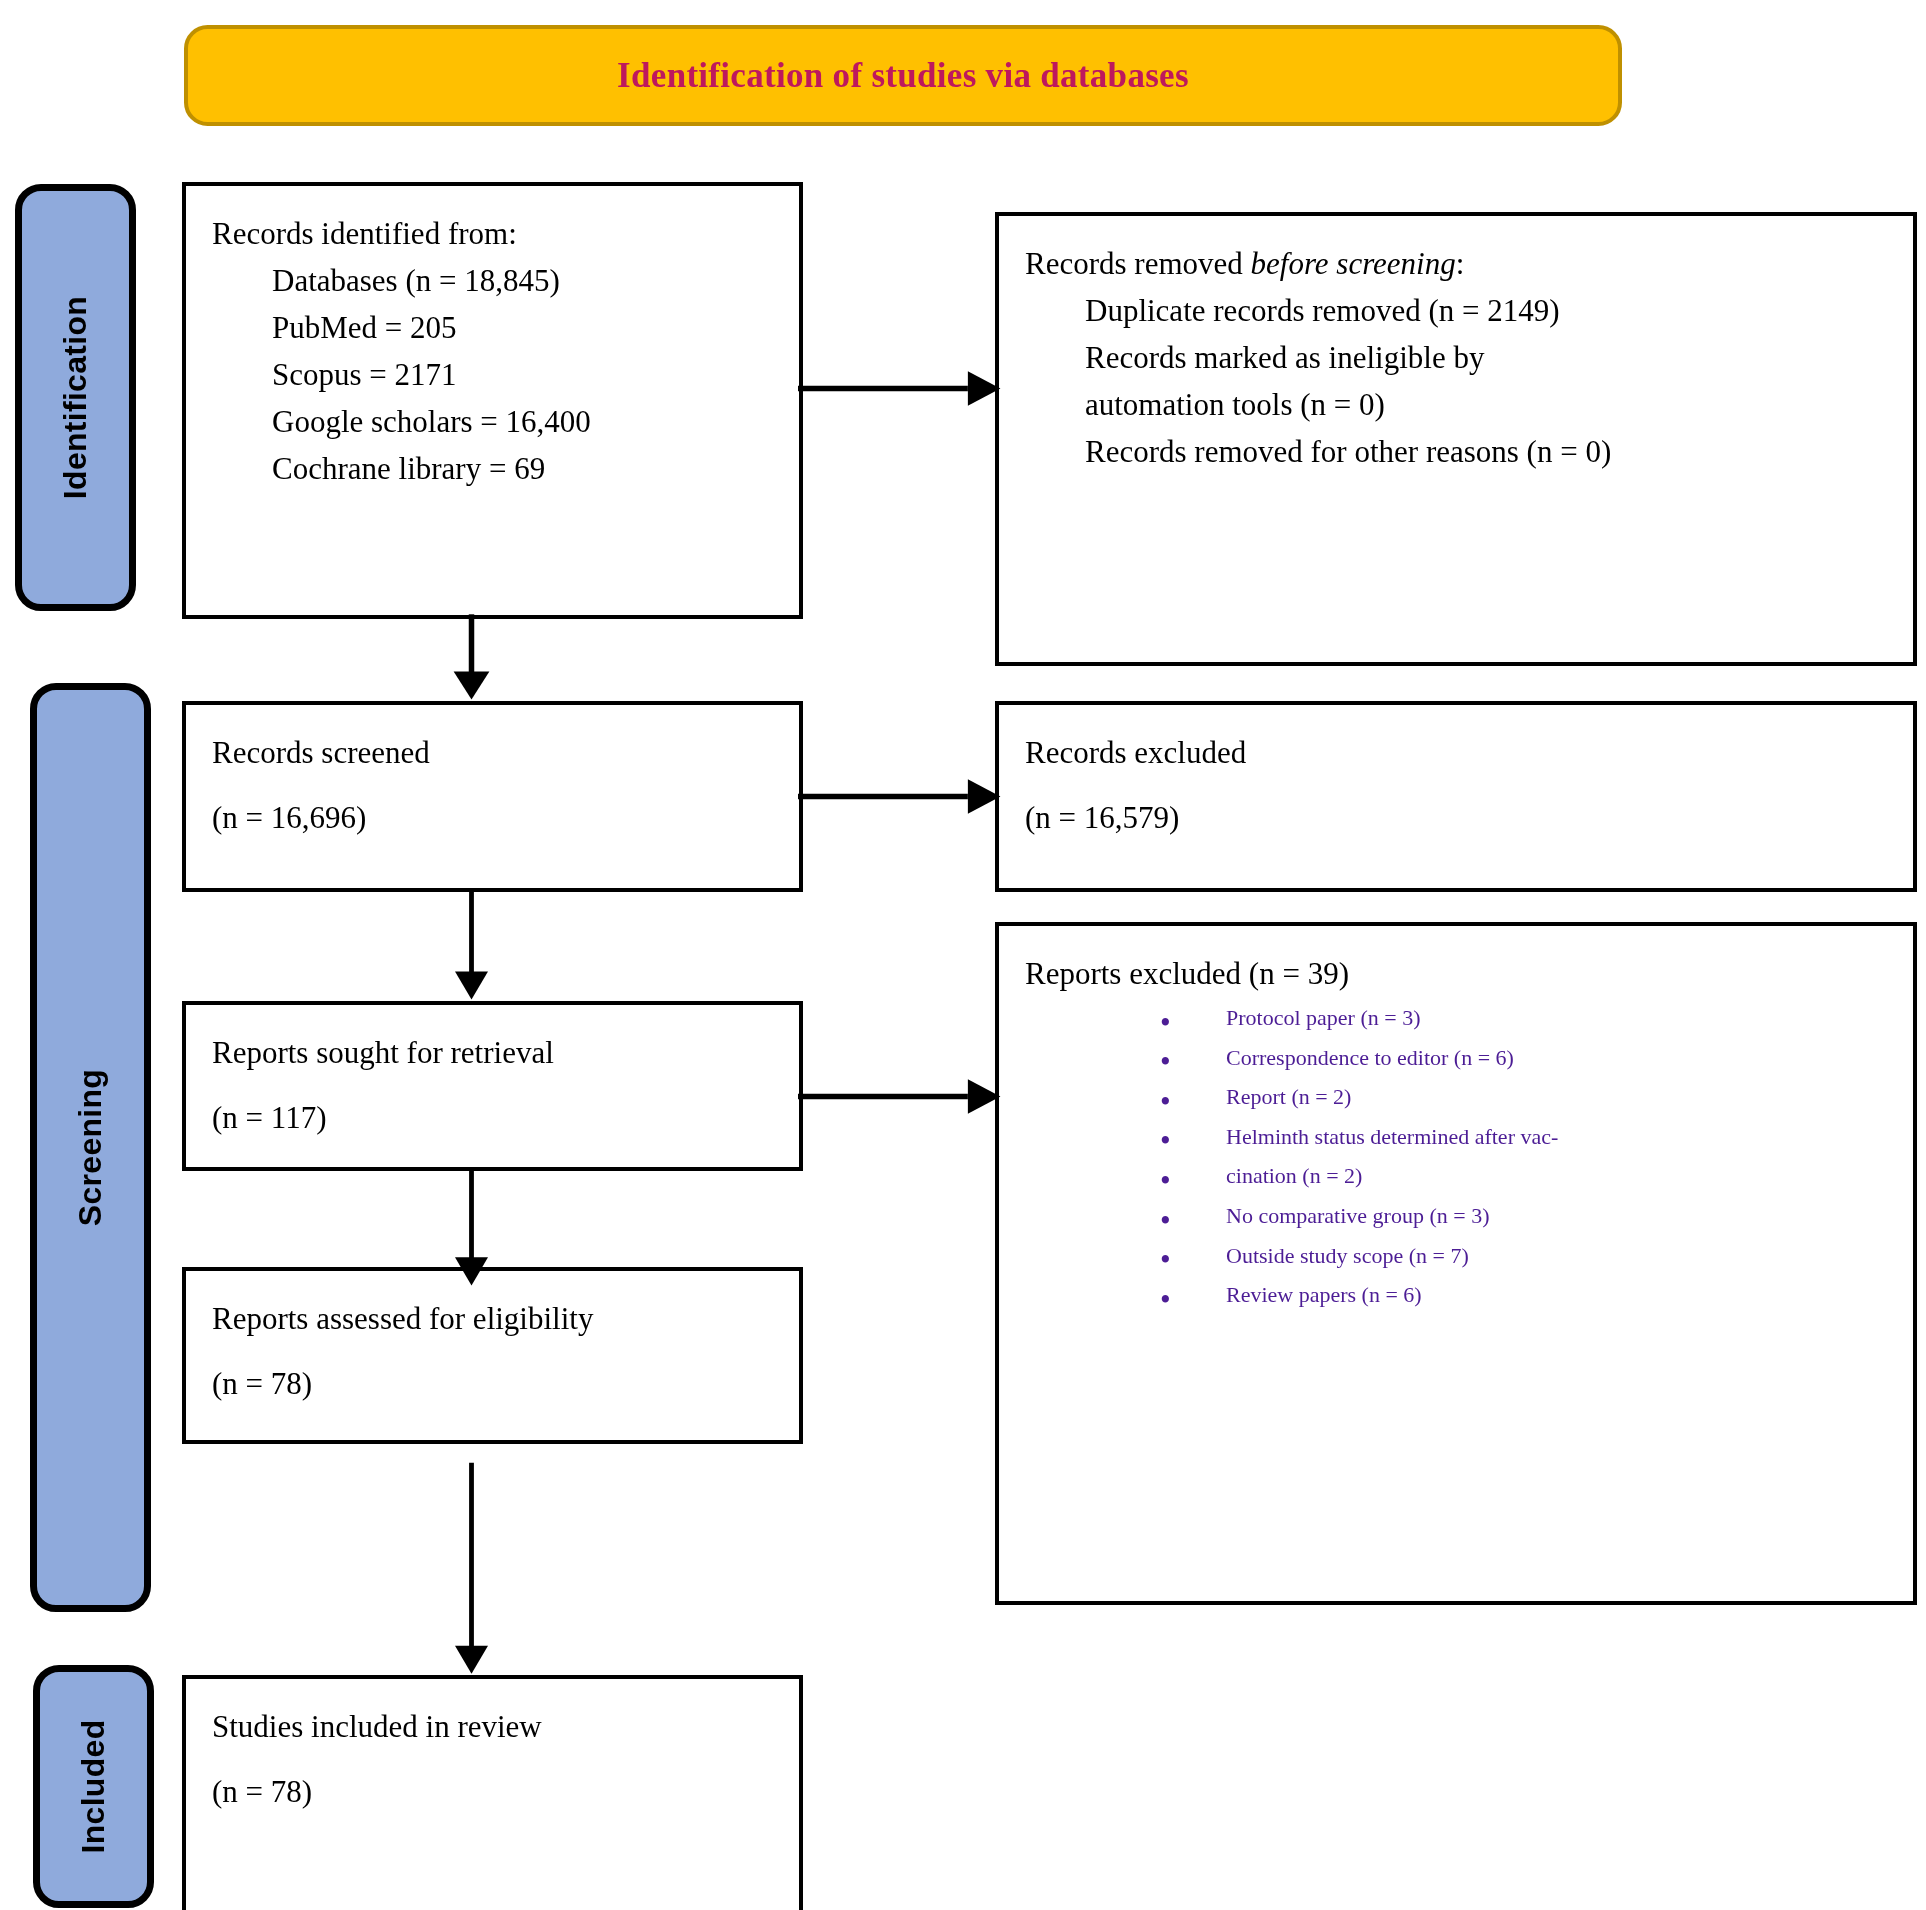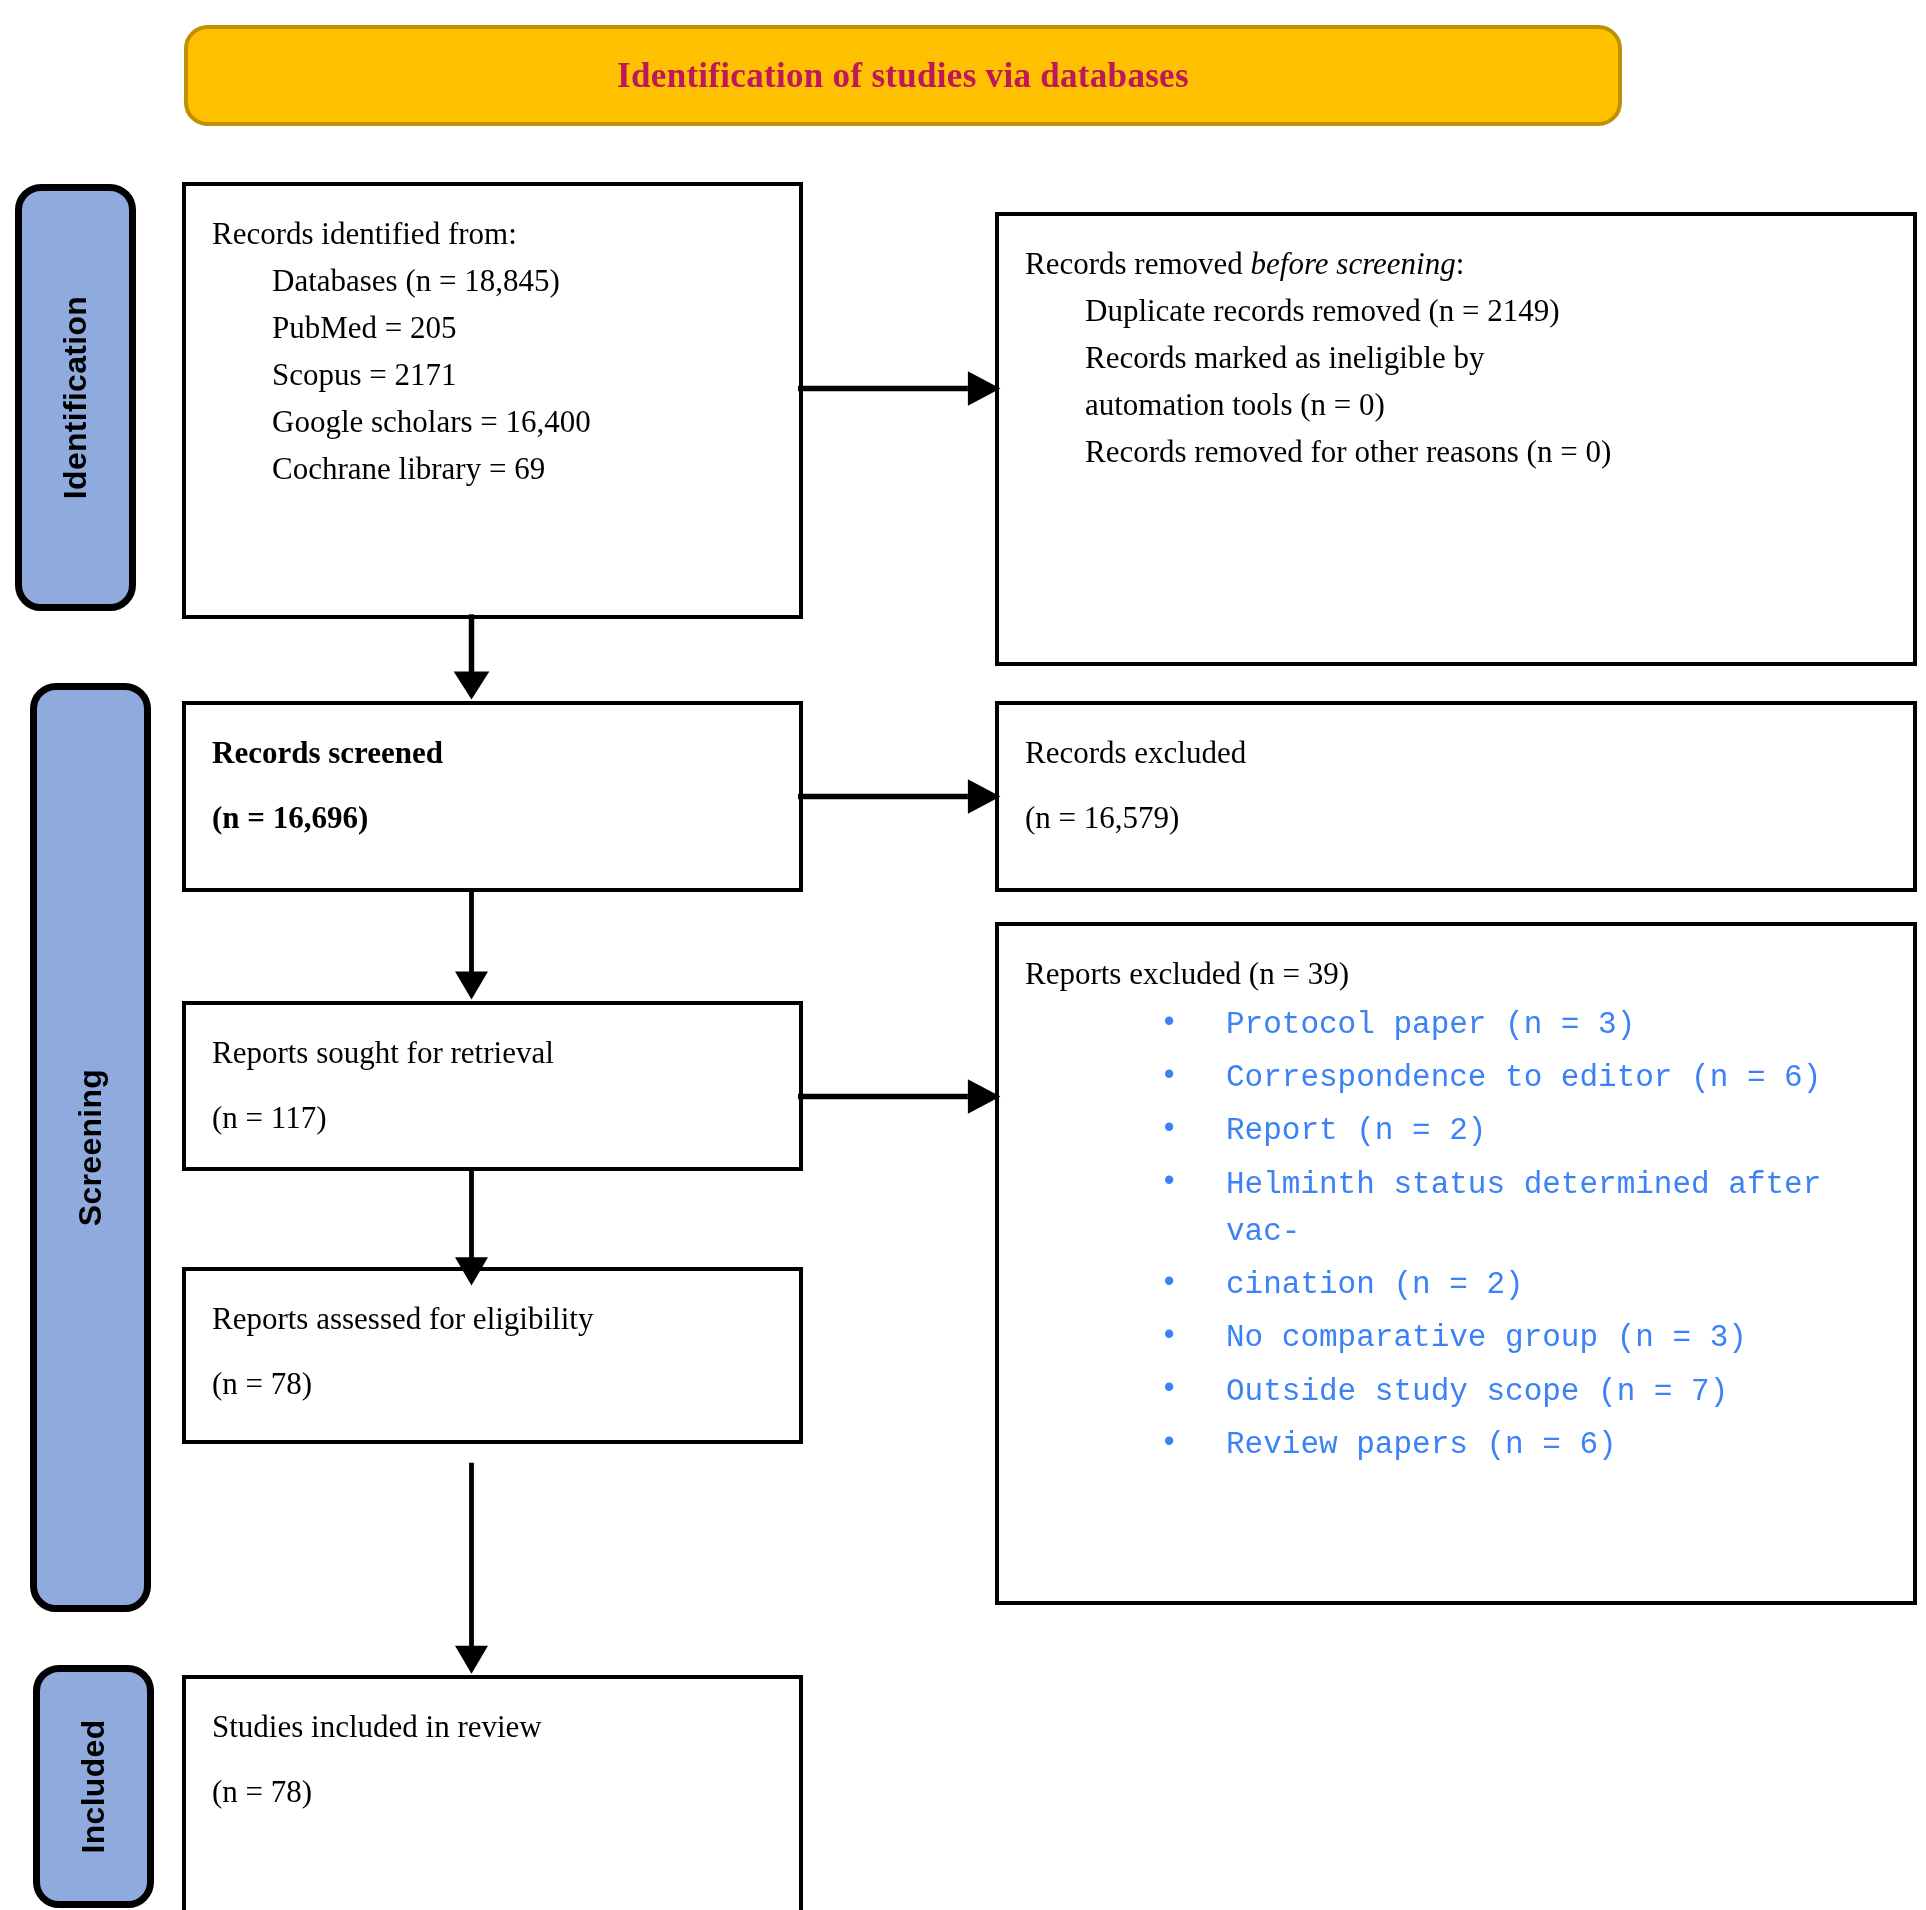--- a/index.html
+++ b/index.html
@@ -81,41 +81,41 @@
     color: #000000;
   }
   .fbox p.indent { padding-left: 60px; }
   .fbox p.gap-top { }
   .fbox p.spaced { margin-top: 18px; }
   .fbox em { font-style: italic; }
 
   
   #box-identified   { left: 182px;  top: 182px;  width: 621px;  height: 437px; }
   #box-removed      { left: 995px; top: 212px;  width: 922px; height: 454px; }
-  #box-screened     { left: 182px;  top: 701px; width: 621px;  height: 191px; font-weight: bold; }
+  #box-screened     { left: 182px;  top: 701px; width: 621px;  height: 191px; }
   #box-excluded     { left: 995px; top: 701px; width: 922px; height: 191px; }
   #box-sought       { left: 182px;  top: 1001px; width: 621px;  height: 170px; }
   #box-repexcluded  { left: 995px; top: 922px; width: 922px; height: 683px; }
   #box-assessed     { left: 182px;  top: 1267px; width: 621px;  height: 177px; }
   #box-included     { left: 182px;  top: 1675px; width: 621px;  height: 290px; }
 
   
   .bullets {
     list-style: none;
     margin: 4.2px 0 0 0;
     padding: 0;
   }
   .bullets li {
     position: relative;
     padding-left: 201px;
     margin-bottom: 6.2px;
-    font-family: Liberation Mono, monospace;
-    font-size: 31px;
+    font-family: Liberation Serif, serif;
+    font-size: 22px;
     line-height: 1.52;
-    color: #3b82f6;
+    color: #4c1d95;
   }
   .bullets li::before {
     content: "\2022";
     position: absolute;
     left: 135px;
     top: -1.4px;
     font-size: 30.5px;
     line-height: 1.52;
   }
 

